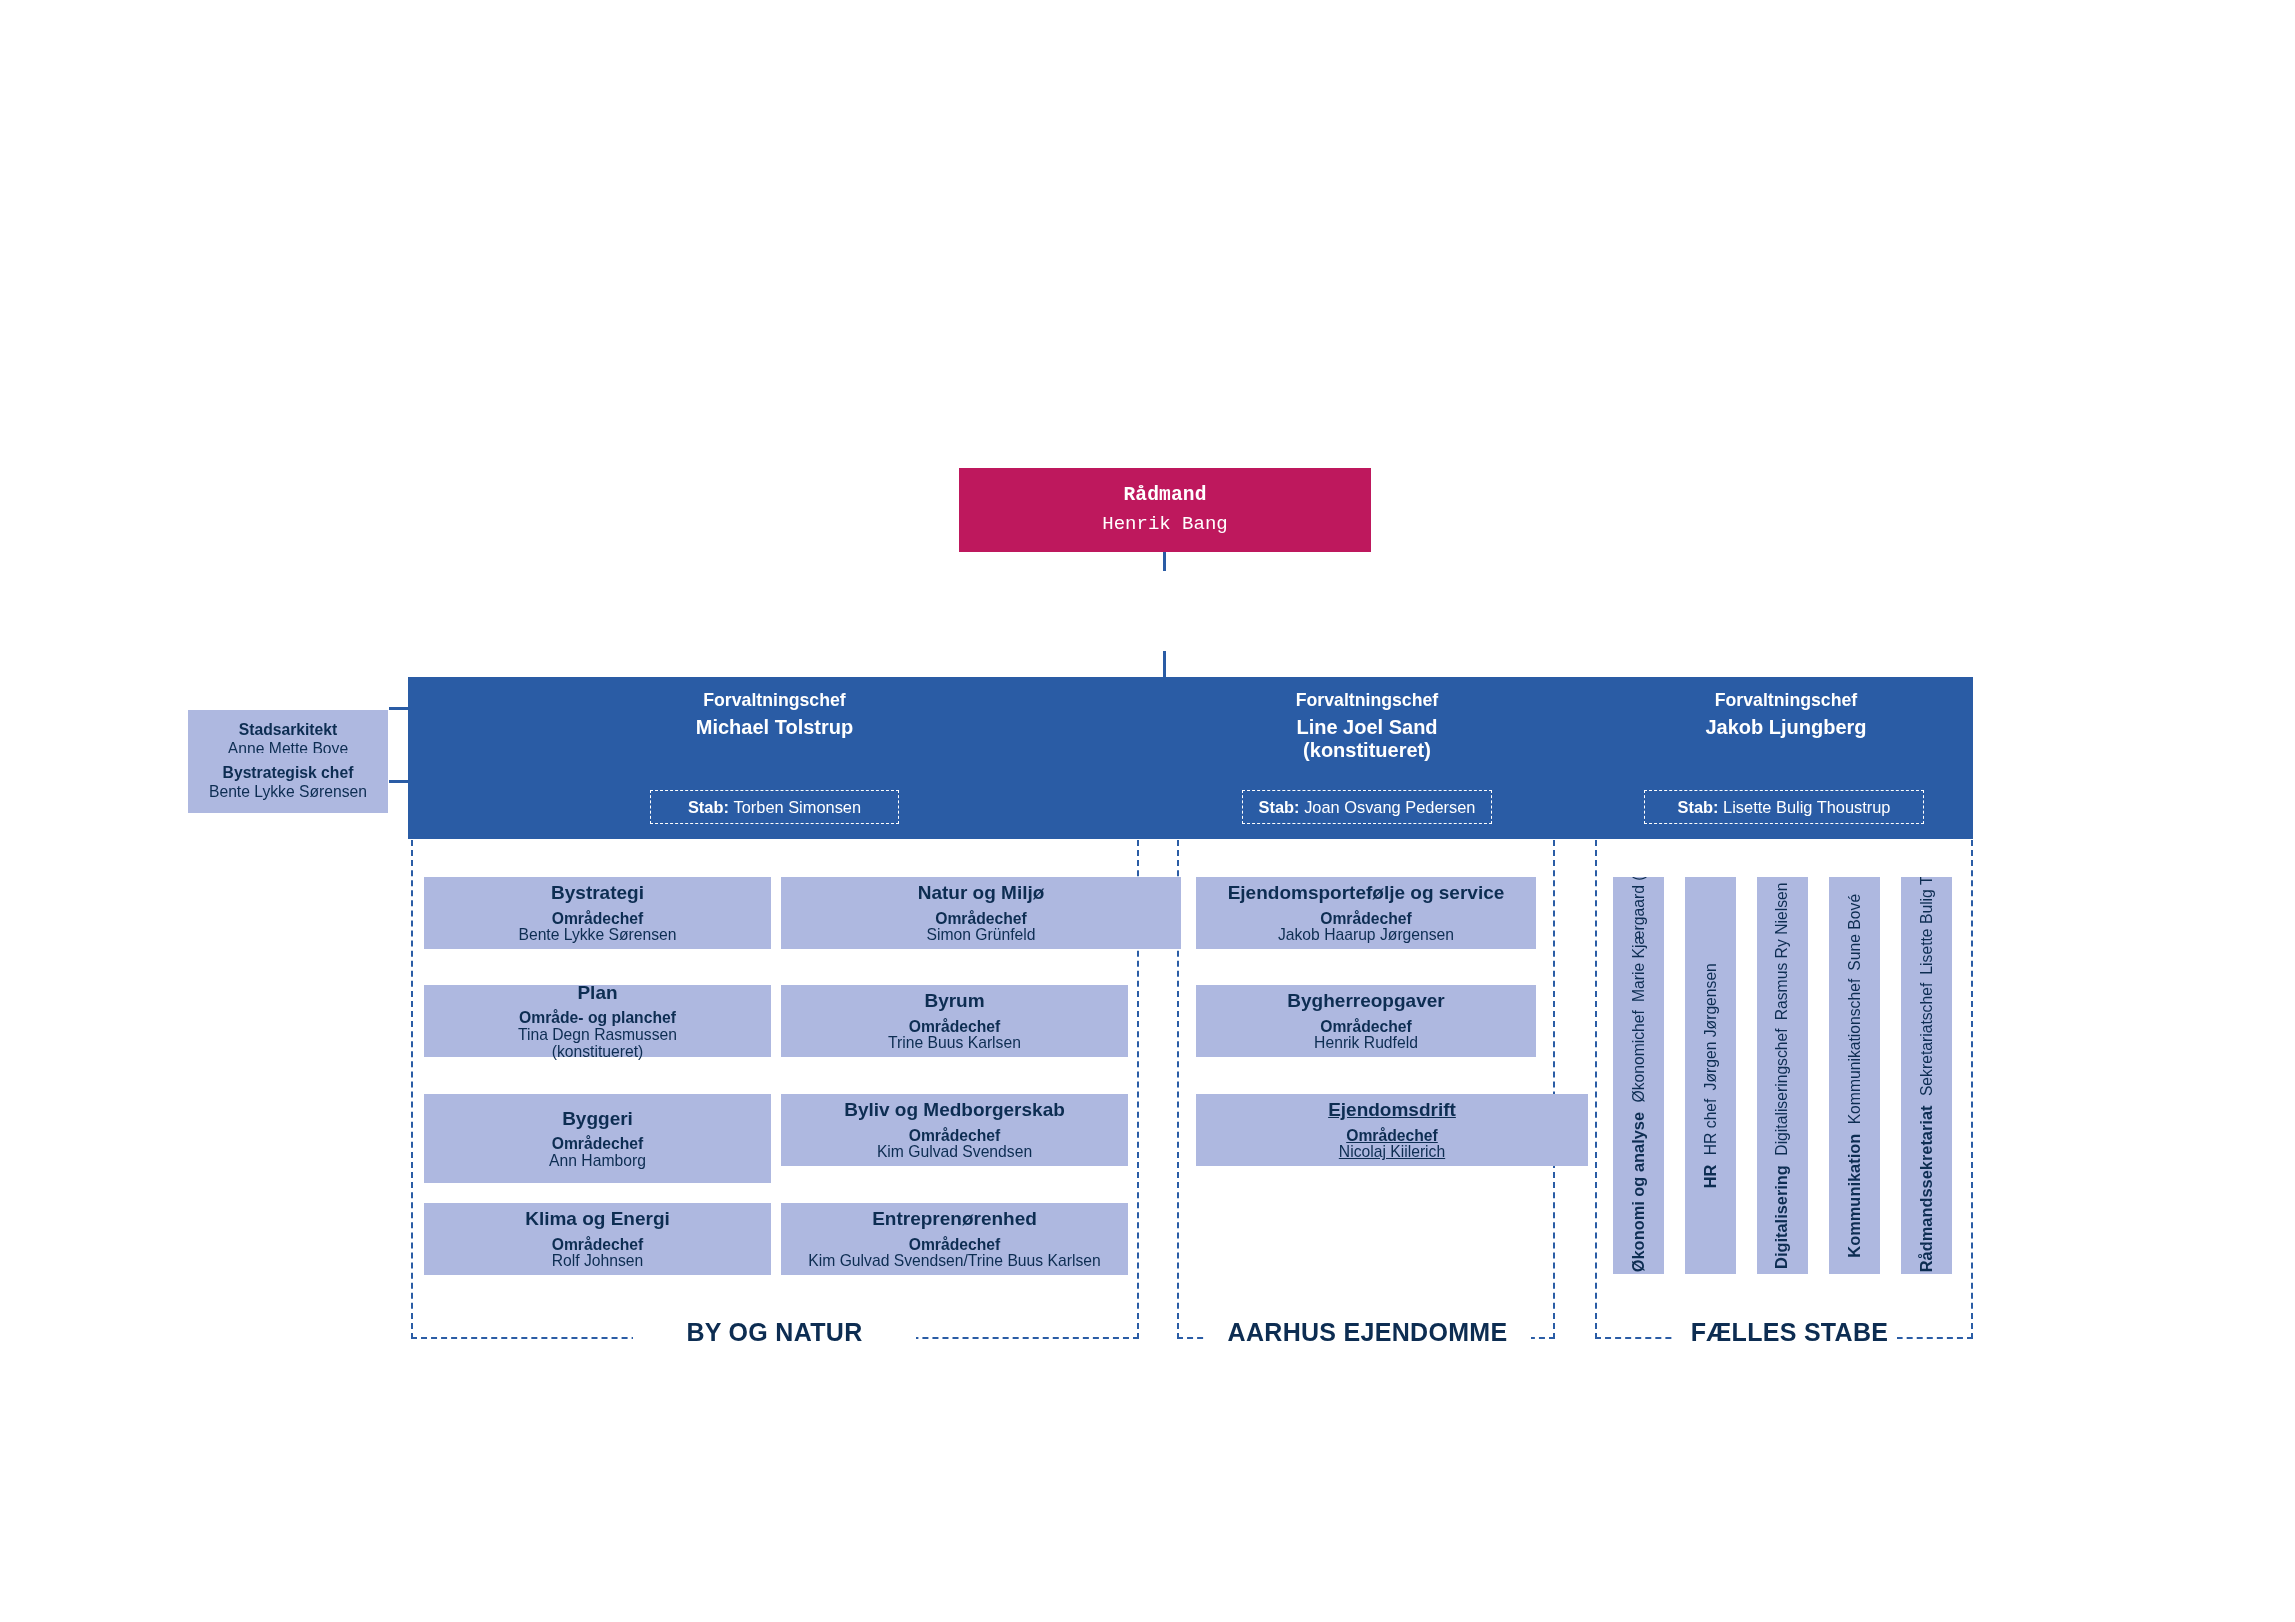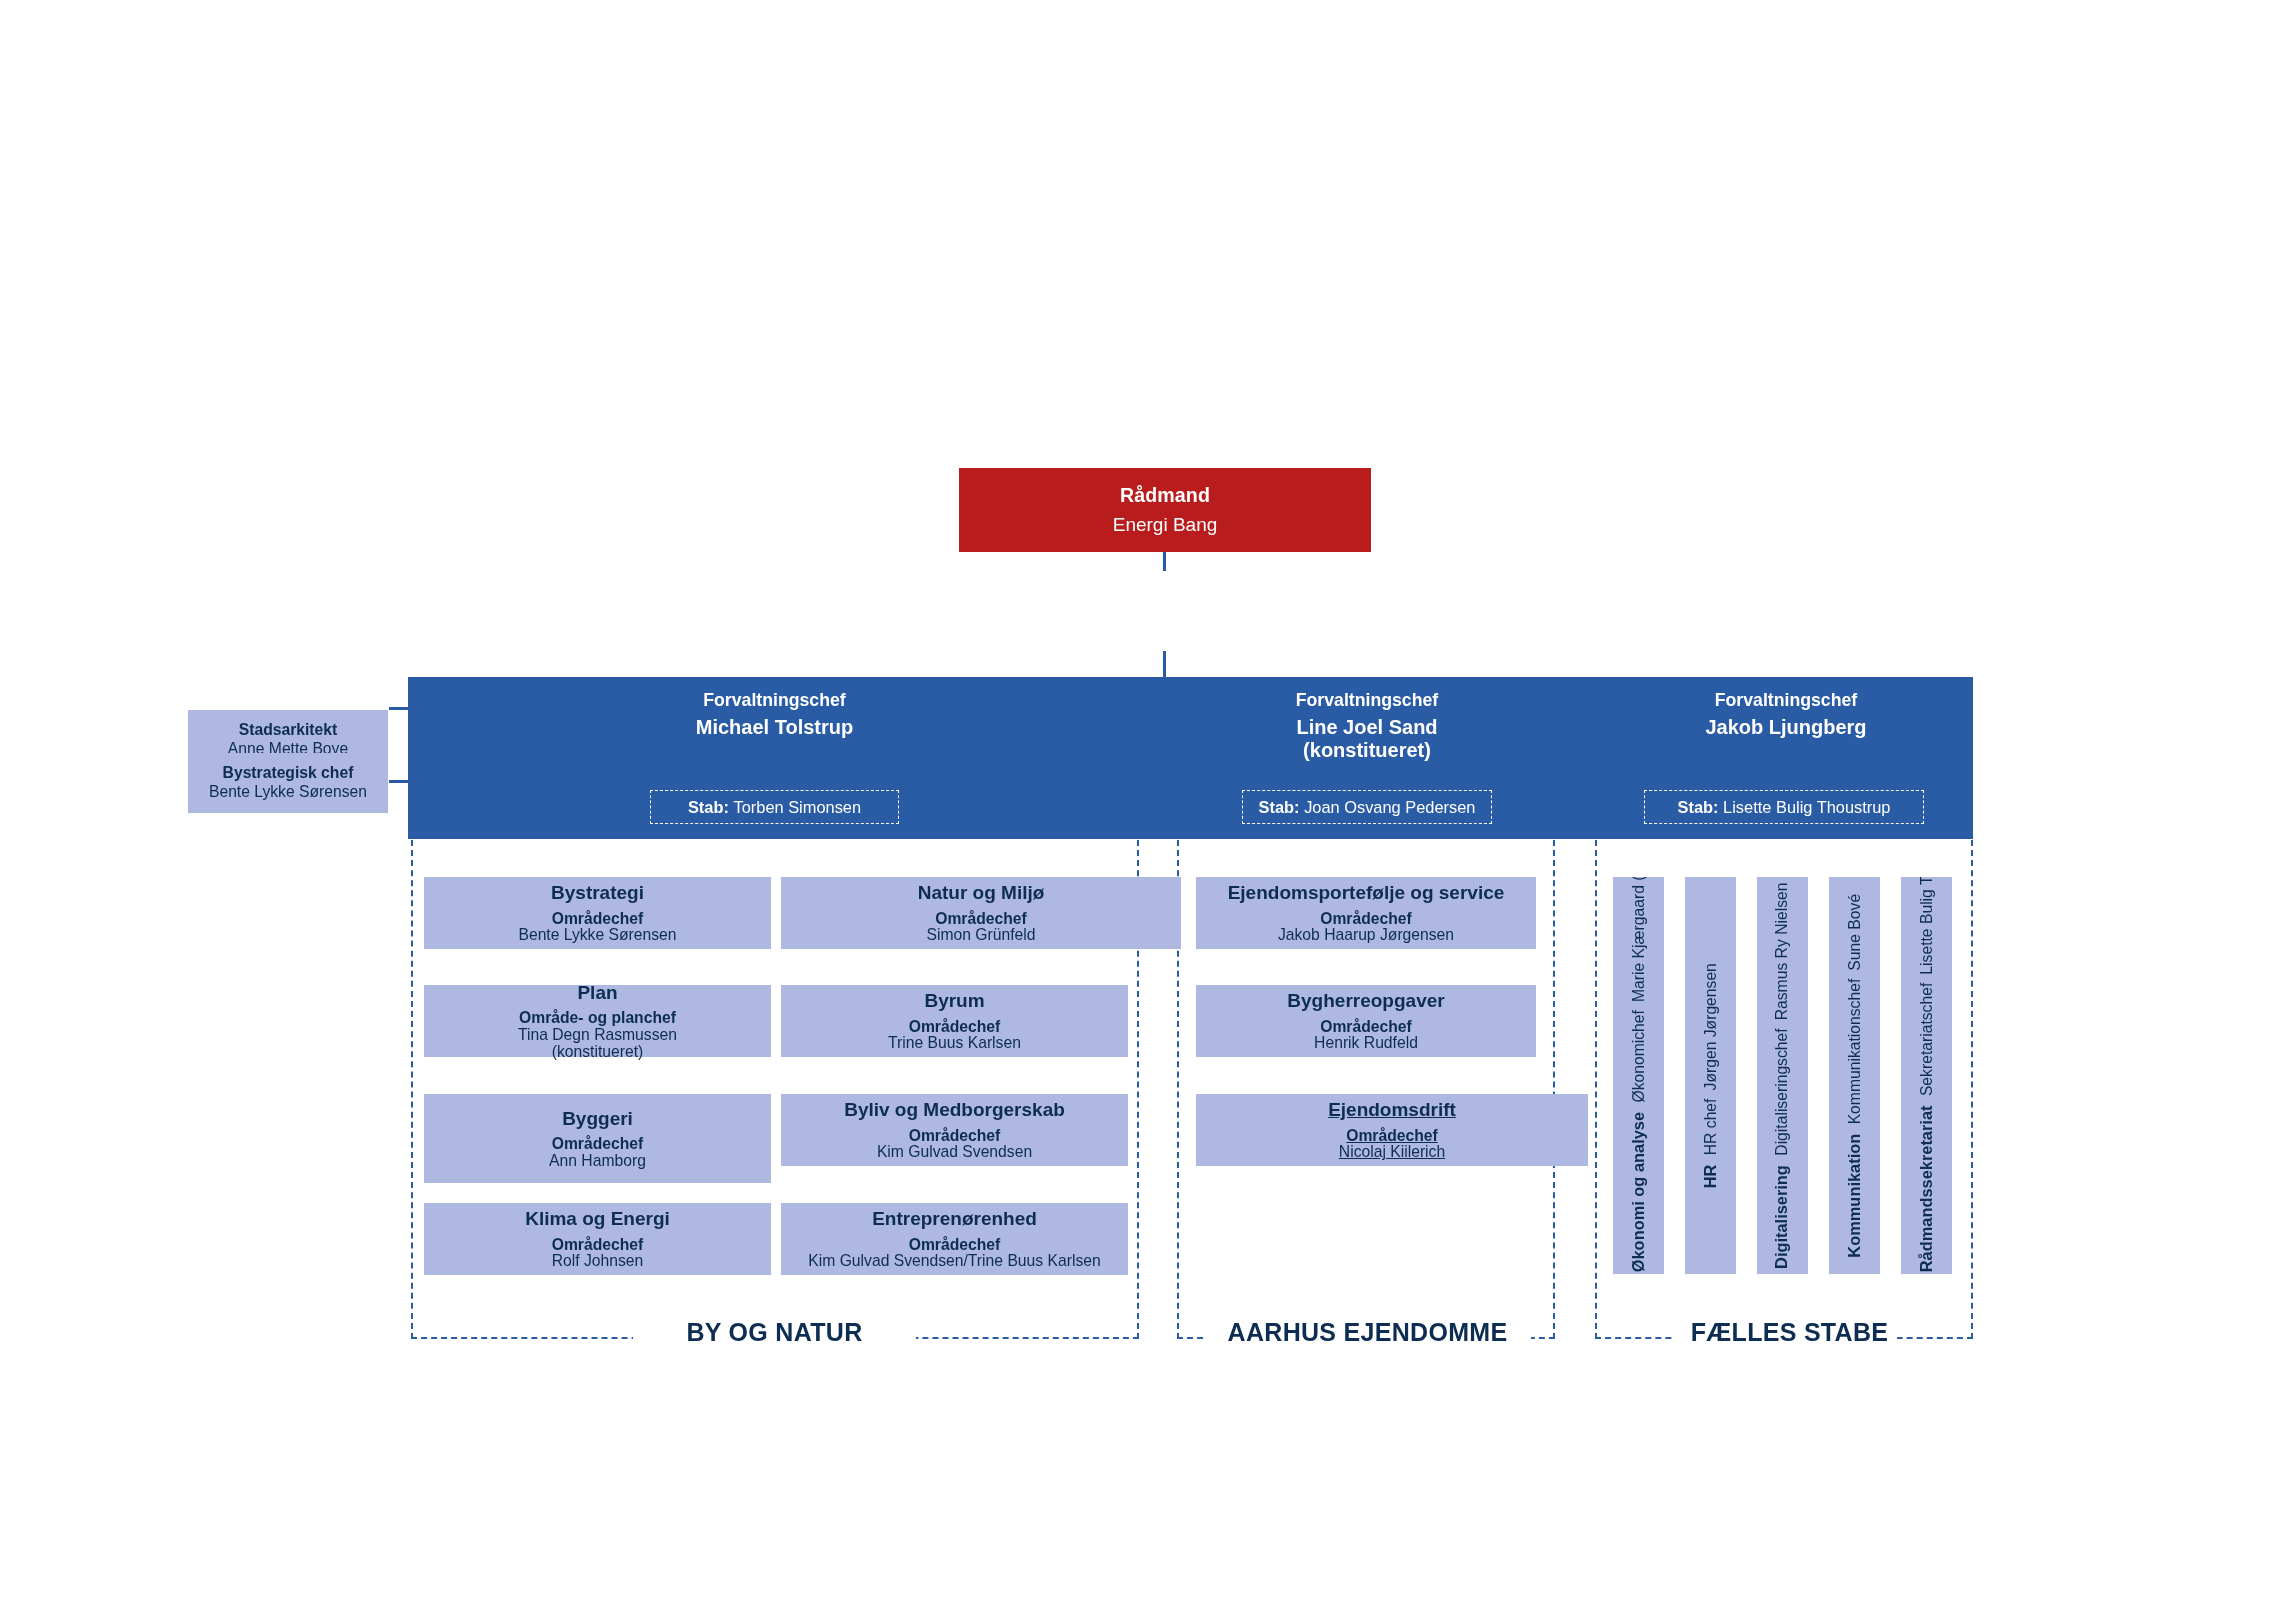--- a/index.html
+++ b/index.html
@@ -35,21 +35,21 @@
     font-size: 19.6px;
     letter-spacing: 0.1px;
     line-height: 1.05;
     margin-bottom: 9.2px;
   }
   .topbox .nm {
     font-size: 19px;
     font-weight: normal;
     line-height: 1.05;
   }
-  #box-raadmand { background: #b91c1c; }
+  #box-raadmand { background: #be185d; font-family: Liberation Mono, monospace; }
   #box-direktor { background: #2a5ca5; }
 
   
   .vline { background: #2a5ca5; }
   .stub  { background: #2a5ca5; }
 
   
   .sidebox {
     background: #aeb8e0;
     display: flex;
@@ -182,21 +182,21 @@
     font-weight: normal;
   }
 </style>
 </head>
 <body>
 
 <div id="canvas">
 
   <div class="abs topbox" id="box-raadmand" style="left:959px; top:468px; width:412px; height:84px;">
     <div class="ttl">Rådmand</div>
-    <div class="nm">Energi Bang</div>
+    <div class="nm">Henrik Bang</div>
   </div>
 
   <div class="abs vline" style="left:1163px; top:552px; width:3.3px; height:19px;"></div>
 
 
   <div class="abs vline" style="left:1163px; top:651px; width:3.3px; height:26px;"></div>
 
   <div class="abs sidebox" style="left:188px; top:679px; width:200px; height:60px;margin-top:31px;">
     <div class="ttl">Stadsarkitekt</div>
     <div class="nm">Anne Mette Boye</div>

